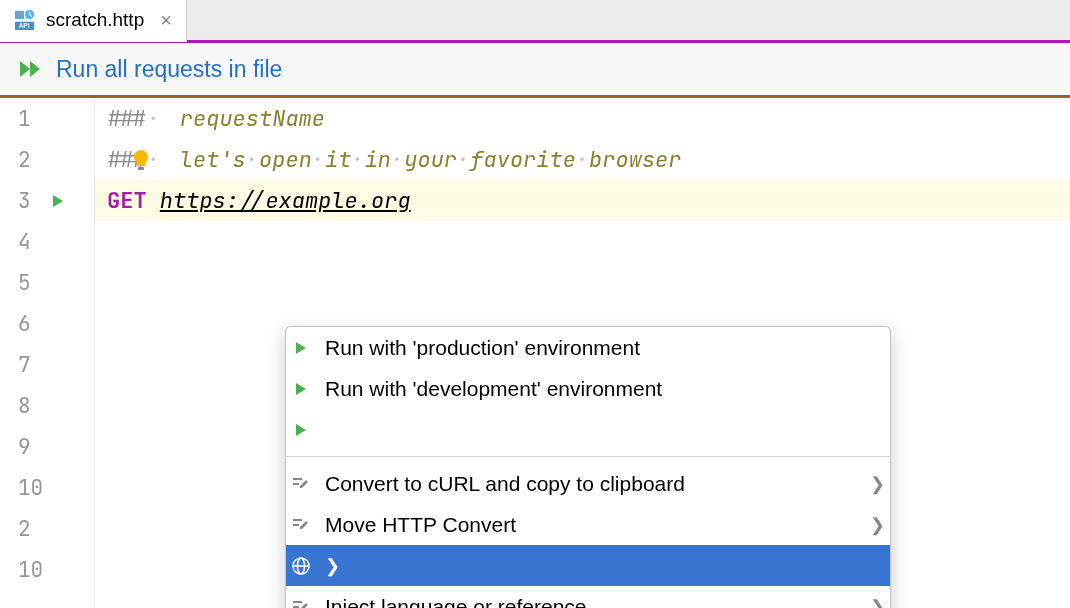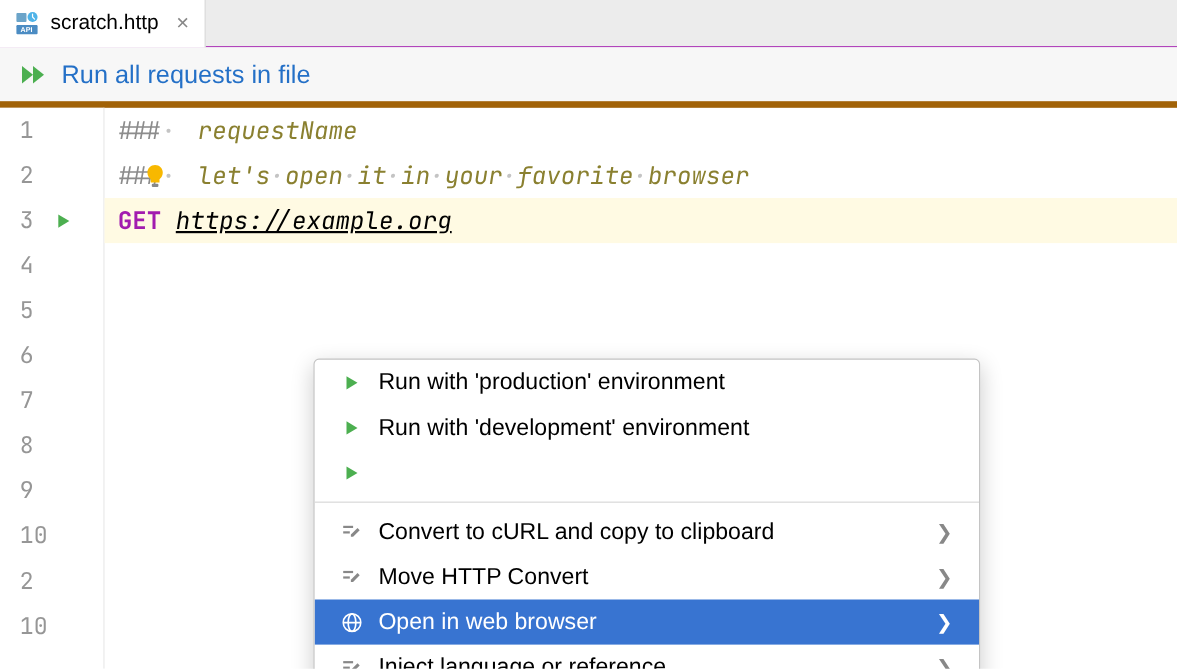--- a/index.html
+++ b/index.html
@@ -14,21 +14,21 @@
       width: 1070px;
       height: 608px;
       overflow: hidden;
       position: relative;
     }
     
     
     .tab-bar {
       height: 43px;
       background: #ececec;
-      border-bottom: 1px solid #a21caf;
+      border-bottom: 3px solid #a21caf;
       display: flex;
       align-items: center;
     }
     .tab {
       height: 43px;
       background: #fff;
       display: flex;
       align-items: center;
       padding: 0 14px;
       gap: 10px;
@@ -50,21 +50,21 @@
       color: #888;
       font-size: 20px;
       padding-left: 6px;
       cursor: pointer;
     }
     
     
     .toolbar {
       height: 55px;
       background: #f7f7f7;
-      border-bottom: 6px solid #a16207;
+      border-bottom: 3px solid #a16207;
       display: flex;
       align-items: center;
       justify-content: space-between;
       padding: 0 18px;
     }
     .toolbar-left {
       display: flex;
       align-items: center;
       gap: 10px;
     }
@@ -159,21 +159,21 @@
       border: 1px solid #c4c4c4;
       border-radius: 5px;
       box-shadow: 0 6px 20px rgba(0,0,0,0.2);
       z-index: 10;
       overflow: hidden;
     }
     .menu-item {
       height: 41px;
       display: flex;
       align-items: center;
-      padding: 0 24px;
+      padding: 0 5px;
       gap: 14px;
       cursor: pointer;
       font-size: 21px;
       color: #000;
     }
     .menu-item.selected {
       background: #3874d1;
       color: #fff;
     }
     .menu-item-icon {
@@ -359,21 +359,20 @@
       <span class="menu-item-arrow">❯</span>
     </div>
     <div class="menu-item selected">
       <span class="menu-item-icon">
         <svg width="18" height="18" viewBox="0 0 18 18">
           <circle cx="9" cy="9" r="8" fill="none" stroke="#fff" stroke-width="1.5"></circle>
           <ellipse cx="9" cy="9" rx="3.5" ry="8" fill="none" stroke="#fff" stroke-width="1.5"></ellipse>
           <line x1="1" y1="9" x2="17" y2="9" stroke="#fff" stroke-width="1.5"></line>
         </svg>
       </span>
-      <span class="menu-item-label">Open in web browser</span>
       <span class="menu-item-arrow">❯</span>
     </div>
     <div class="menu-item">
       <span class="menu-item-icon">
         <svg width="18" height="16" viewBox="0 0 18 16">
           <rect x="1" y="2" width="9" height="2" fill="#888"></rect>
           <rect x="1" y="7" width="6" height="2" fill="#888"></rect>
           <path d="M 10 12 L 16 6 L 14 4 L 8 10 L 8 12 Z" fill="#888"></path>
         </svg>
       </span>

